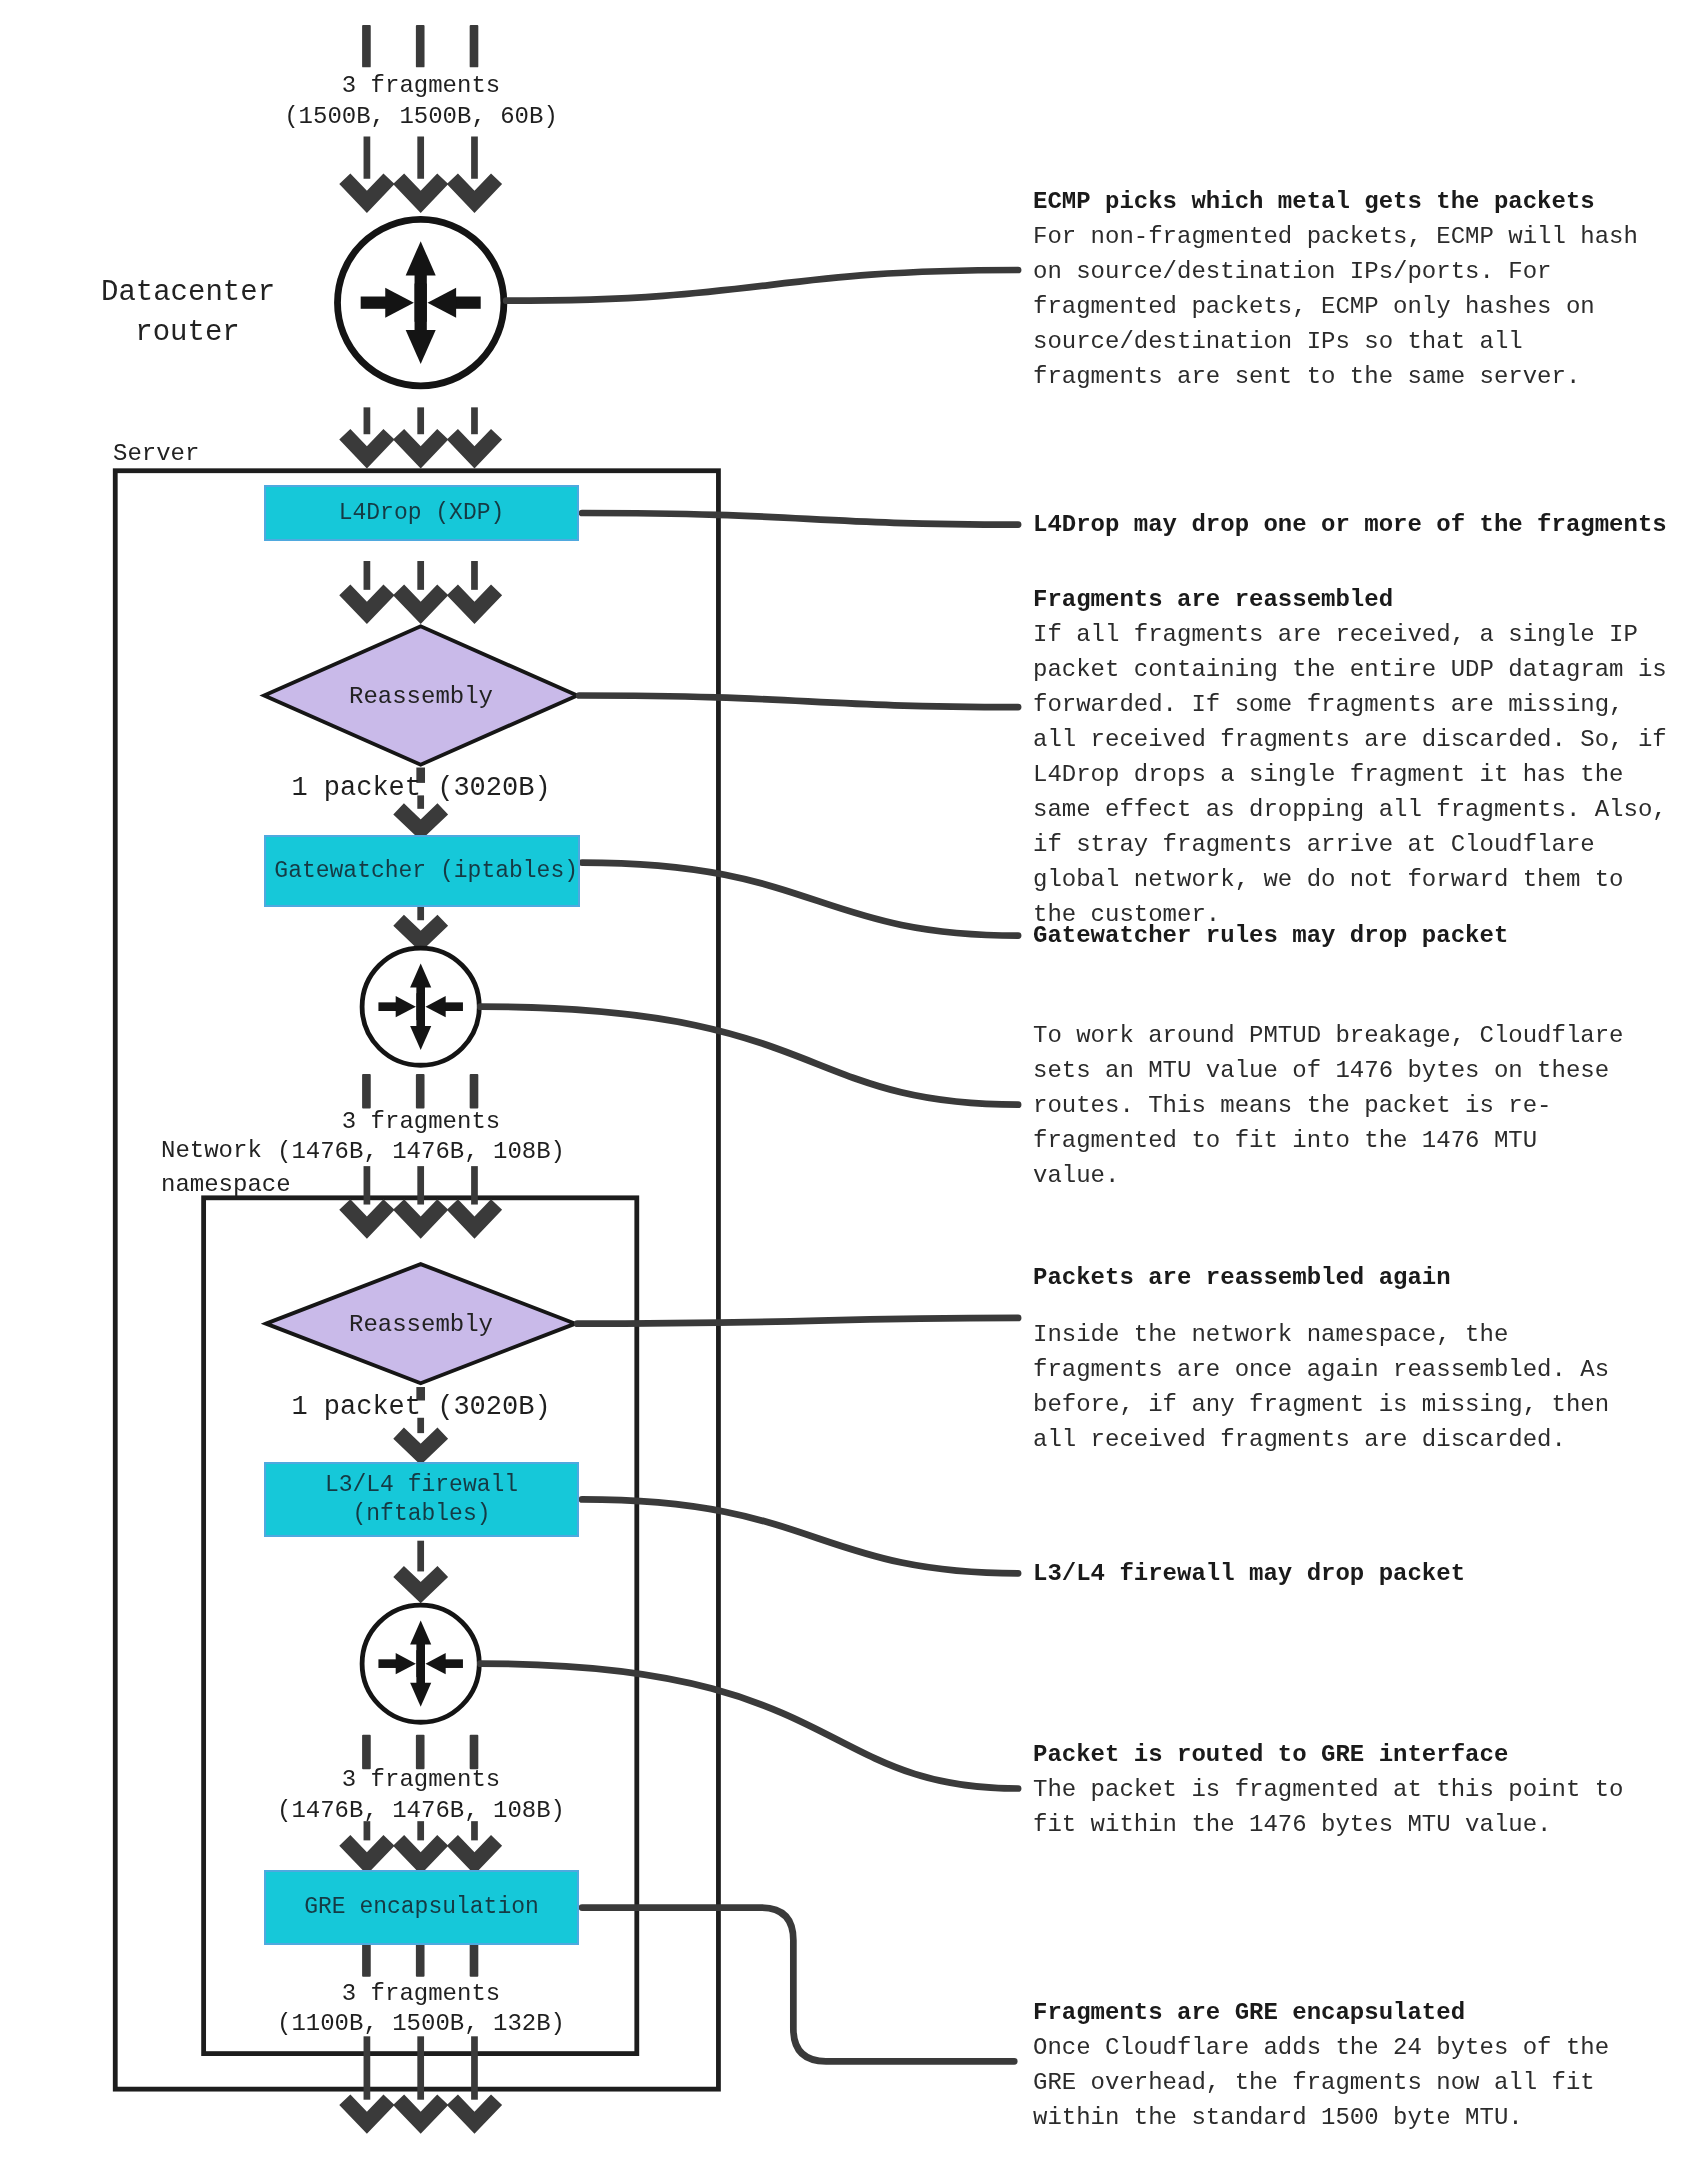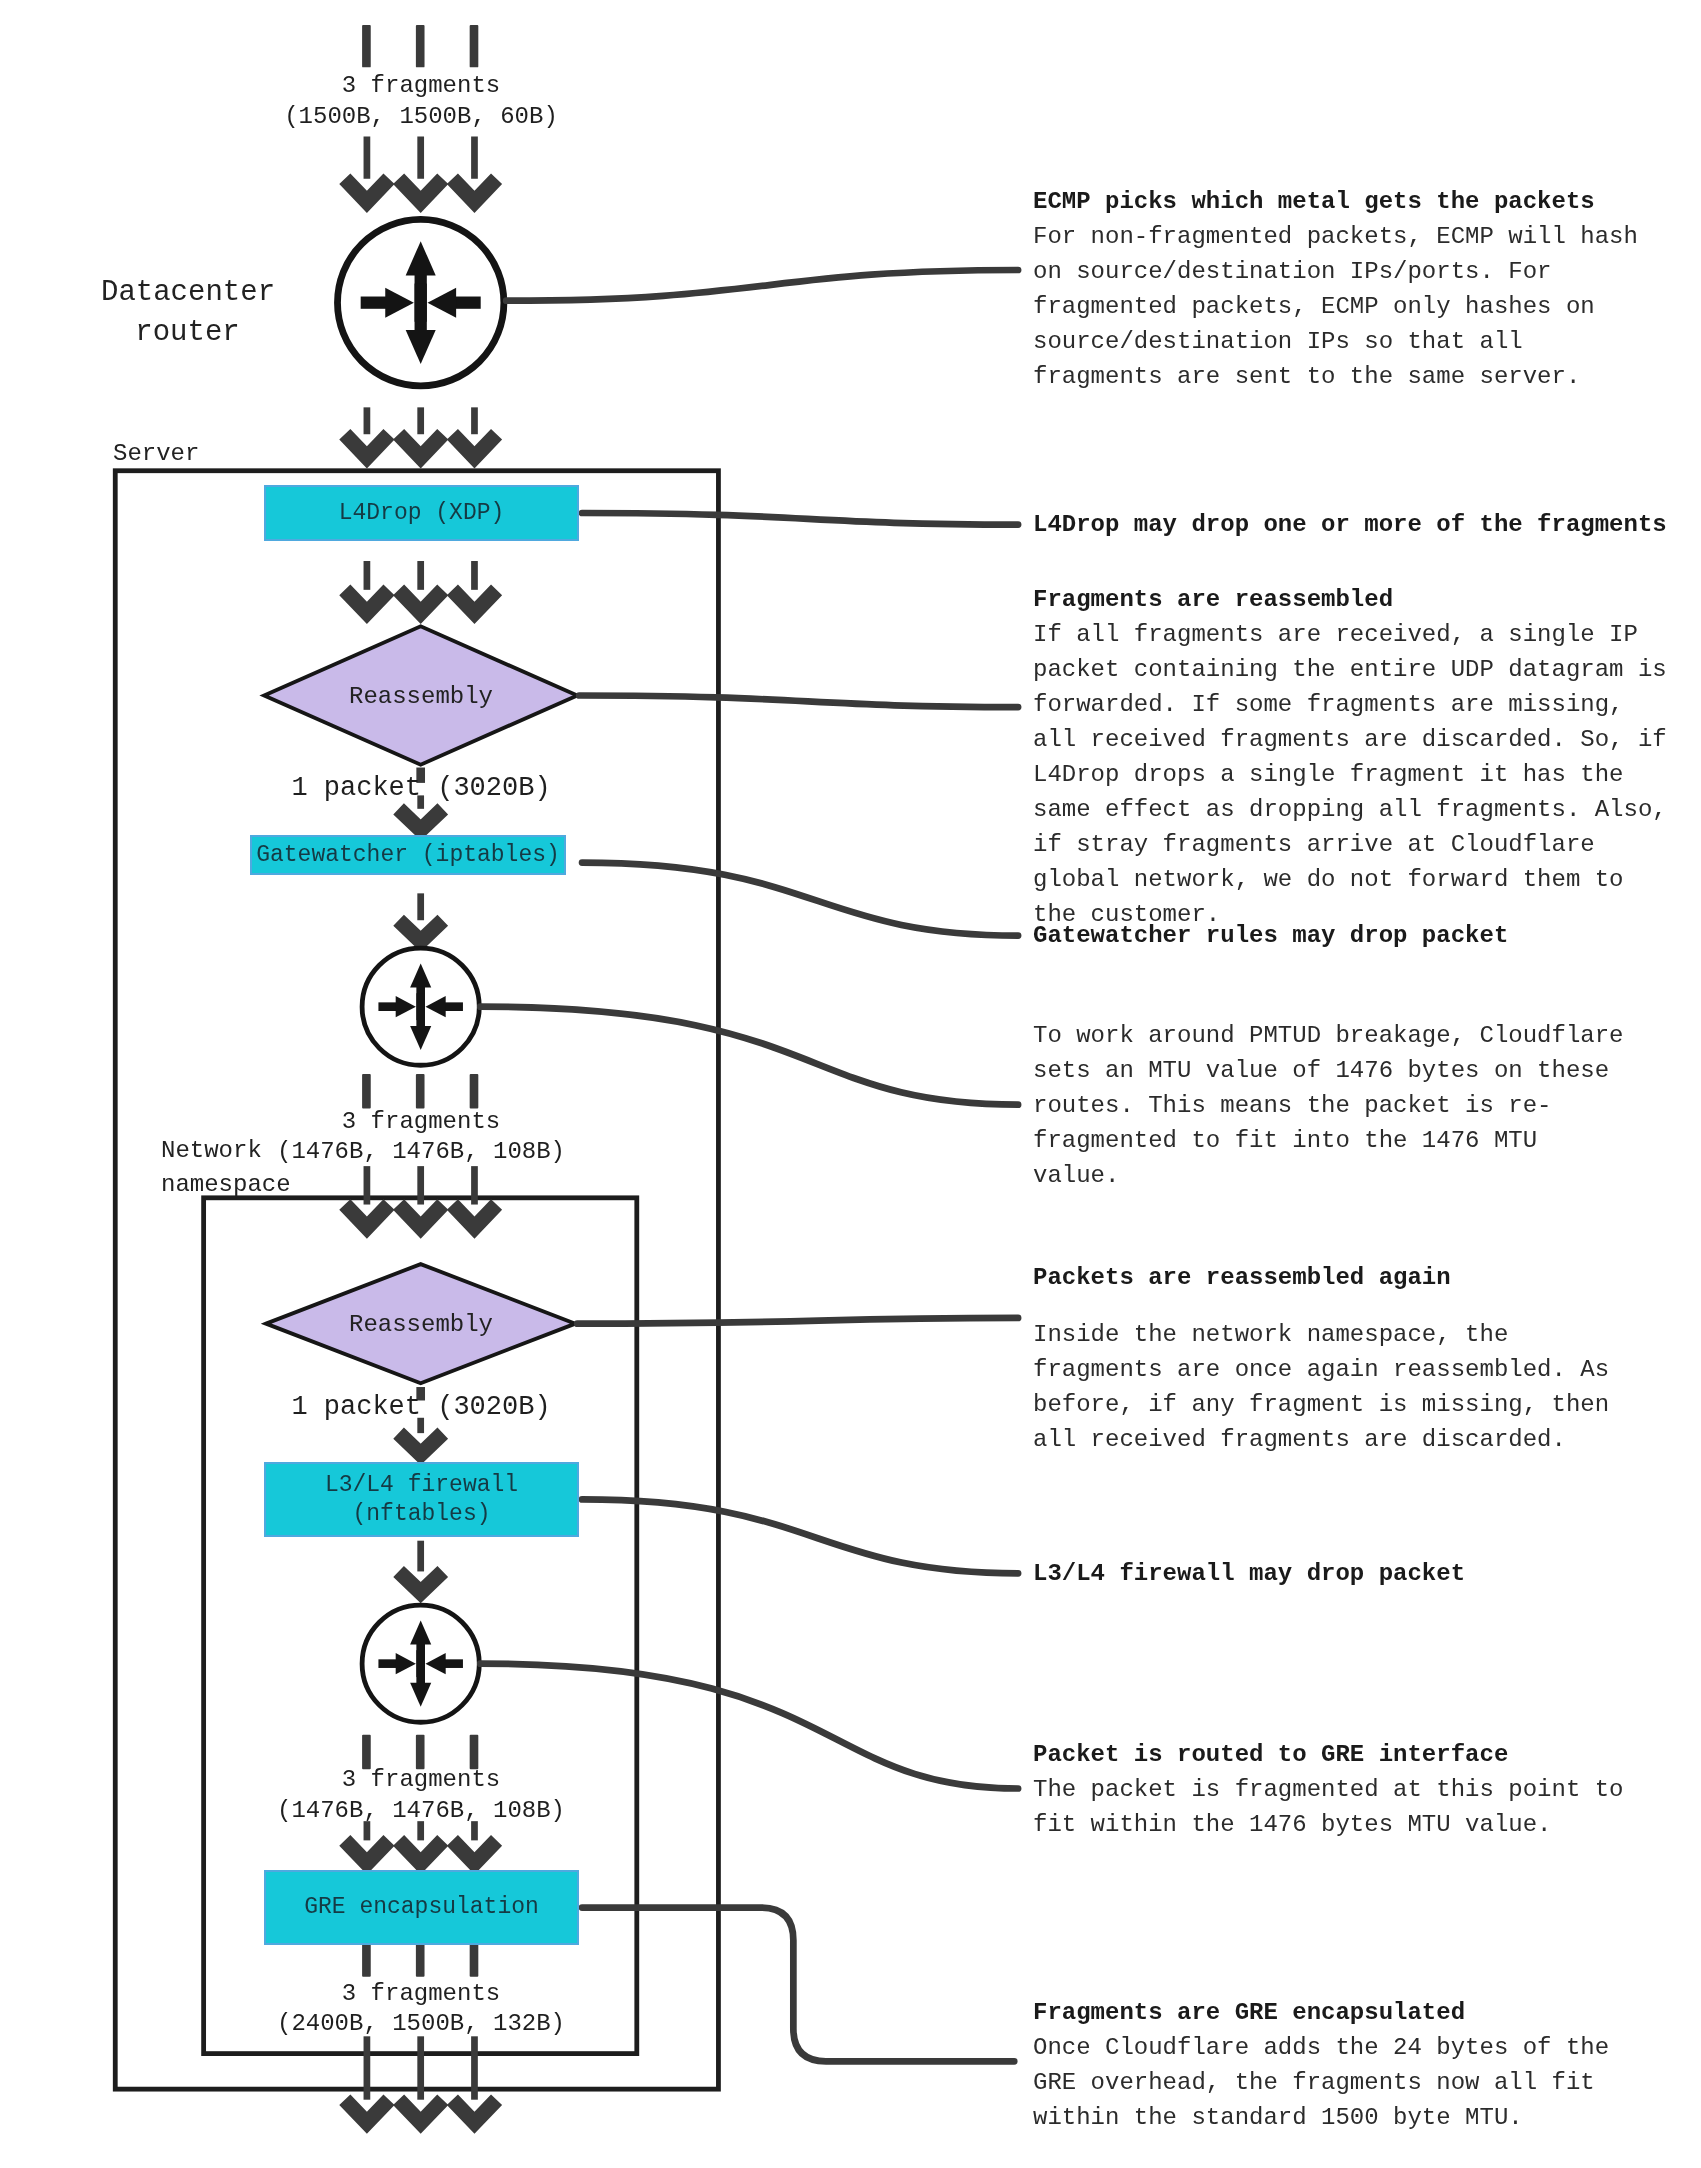--- a/index.html
+++ b/index.html
@@ -207,21 +207,21 @@
   <div class="sidelabel" style="left:113px;top:437px;">Server</div>
 
   <div class="cyanbox" style="left:264px;top:485px;width:315px;height:56px;">
     <span>L4Drop (XDP)</span>
   </div>
 
   <div class="dlabel" style="left:421px;top:696px;">Reassembly</div>
 
   <div class="clabel biglabel" style="left:421px;top:774px;">1 packet (3020B)</div>
 
-  <div class="cyanbox" style="left:250px;top:835px;width:316px;height:40px;">
+  <div class="cyanbox" style="left:264px;top:835px;width:316px;height:72px;align-items:flex-end;">
     <span>Gatewatcher (iptables)</span>
   </div>
 
   <div class="clabel" style="left:421px;top:1107px;">3 fragments</div>
   <div class="clabel" style="left:421px;top:1137px;">(1476B, 1476B, 108B)</div>
 
   <div class="sidelabel" style="left:161px;top:1134px;width:144px;">Network namespace</div>
 
   <div class="dlabel" style="left:421px;top:1324px;">Reassembly</div>
 
@@ -233,21 +233,21 @@
   </div>
 
   <div class="clabel" style="left:421px;top:1765px;">3 fragments</div>
   <div class="clabel" style="left:421px;top:1796px;">(1476B, 1476B, 108B)</div>
 
   <div class="cyanbox" style="left:264px;top:1870px;width:315px;height:75px;">
     <span>GRE encapsulation</span>
   </div>
 
   <div class="clabel" style="left:421px;top:1979px;">3 fragments</div>
-  <div class="clabel" style="left:421px;top:2009px;">(2400B, 1500B, 132B)</div>
+  <div class="clabel" style="left:421px;top:2009px;">(1100B, 1500B, 132B)</div>
 
   <div class="ann" style="top:184px;">
     <h4>ECMP picks which metal gets the packets</h4>
     <p style="width:620px;">For non-fragmented packets, ECMP will hash on source/destination IPs/ports. For fragmented packets, ECMP only hashes on source/destination IPs so that all fragments are sent to the same server.</p>
   </div>
 
   <div class="ann" style="top:507px;">
     <h4>L4Drop may drop one or more of the fragments</h4>
   </div>
 

